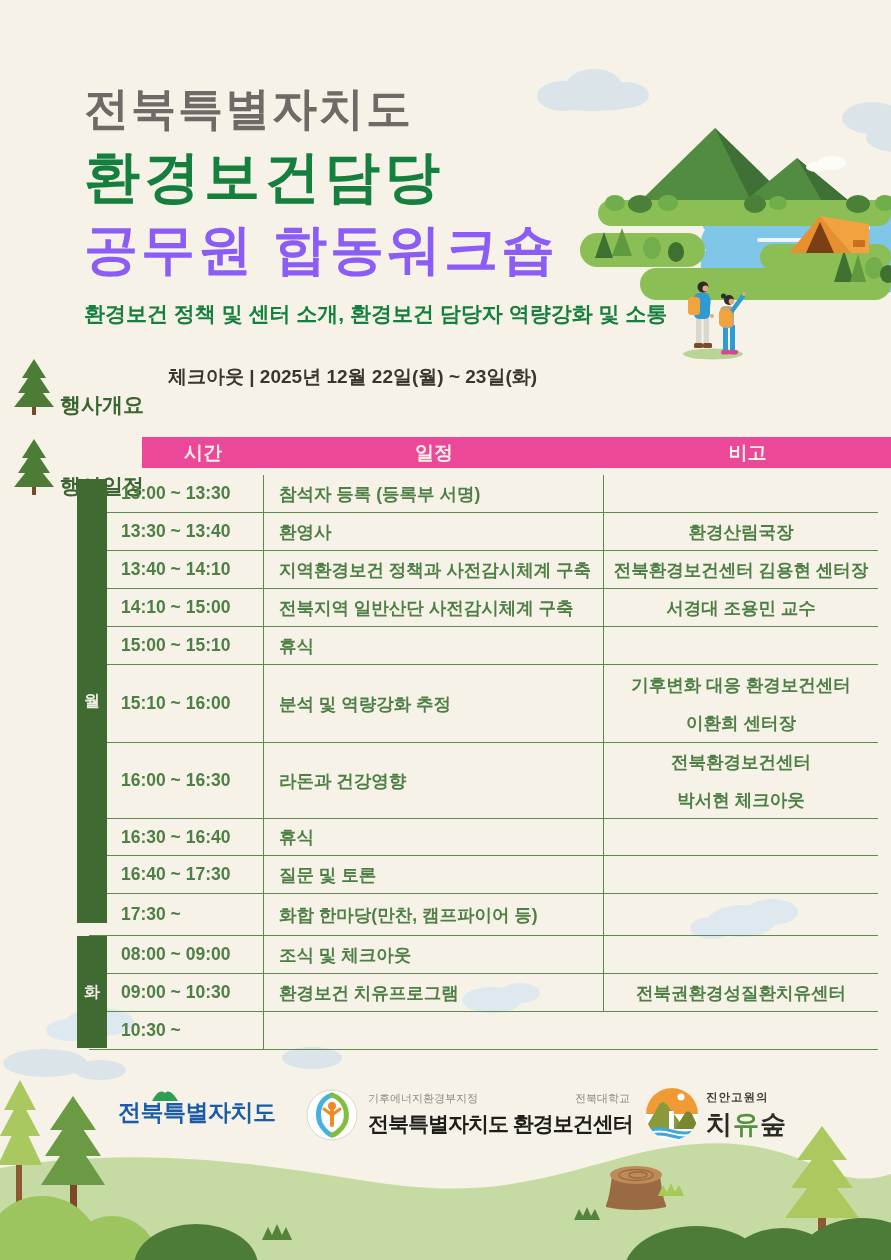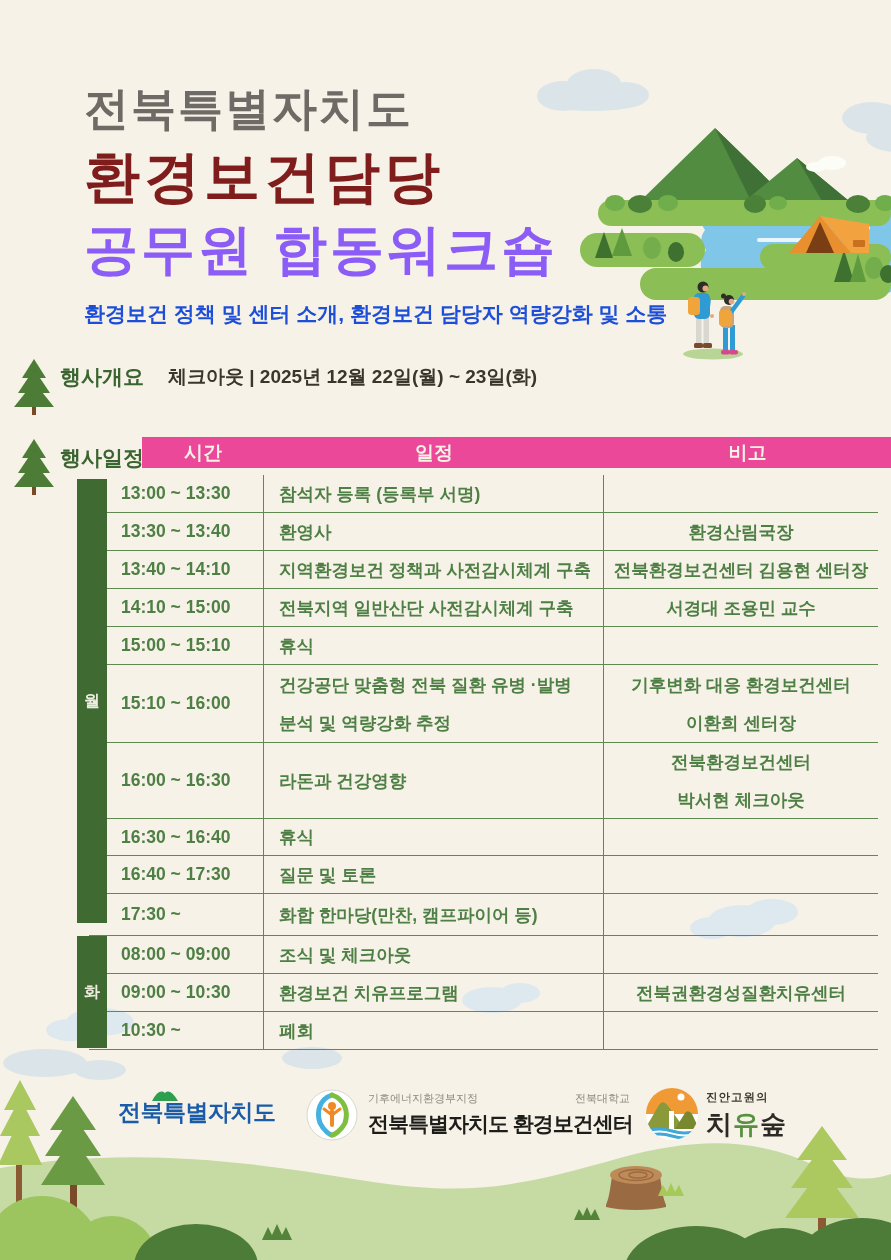--- a/index.html
+++ b/index.html
@@ -5,27 +5,27 @@
   html,body{margin:0;padding:0;background:#ffffff;}
   .poster{
     position:relative;width:891px;height:1260px;overflow:hidden;
     background:#F7F2E7;font-family:"Liberation Sans",sans-serif;
   }
   .bg{position:absolute;left:0;top:0;width:891px;height:1260px;}
 
   
   .title-block{position:absolute;left:84px;top:80px;}
   .title-1{font-size:45px;font-weight:800;color:#6E6A65;letter-spacing:2px;line-height:58px;}
-  .title-2{font-size:56px;font-weight:900;color:#7f1d1d;letter-spacing:4px;line-height:70px;margin-top:4px;}
+  .title-2{font-size:56px;font-weight:900;color:#15803d;letter-spacing:4px;line-height:70px;margin-top:4px;}
   .title-3{font-size:54px;font-weight:700;color:#8b5cf6;letter-spacing:3px;line-height:70px;margin-top:2px;}
-  .subtitle{font-size:21px;font-weight:700;color:#1d4ed8;margin-top:16px;letter-spacing:0px;}
+  .subtitle{font-size:21px;font-weight:700;color:#15803d;margin-top:16px;letter-spacing:0px;}
 
   
   .tree-icon{position:absolute;width:40px;height:58px;}
-  .section-label{position:absolute;font-size:21px;font-weight:800;color:#3A6531;}
+  .section-label{position:absolute;font-size:21px;font-weight:800;color:#3A6531;margin-top:28px;}
   .overview-lines{position:absolute;left:168px;top:361px;font-size:19px;font-weight:700;color:#3A362E;line-height:31px;}
 
   
   .thead{position:absolute;left:142px;top:437px;width:749px;height:31px;display:flex;background:#ec4899;}
   .thead div{color:#F4F1E5;font-size:19px;font-weight:700;line-height:31px;text-align:center;}
   .th-time{width:122px;}
   .th-event{width:340px;}
   .th-note{width:287px;}
 
   .ttable{position:absolute;left:89px;top:475px;width:789px;}
@@ -284,21 +284,20 @@
       <div class="cell c-event">
           <div class="ln">휴식</div>
         </div>
       <div class="cell c-note">
           <div class="ln"></div>
         </div>
     </div>
     <div class="trow h78">
       <div class="cell c-time">15:10 ~ 16:00</div>
       <div class="cell c-event">
-        <div class="ln">건강공단 맞춤형 전북 질환 유병 ·발병</div>
         <div class="ln">분석 및 역량강화 추정</div>
       </div>
       <div class="cell c-note">
         <div class="ln">기후변화 대응 환경보건센터</div>
         <div class="ln">이환희 센터장</div>
       </div>
     </div>
     <div class="trow h76">
       <div class="cell c-time">16:00 ~ 16:30</div>
       <div class="cell c-event">
@@ -349,23 +348,20 @@
       <div class="cell c-time">09:00 ~ 10:30</div>
       <div class="cell c-event">
           <div class="ln">환경보건 치유프로그램</div>
         </div>
       <div class="cell c-note">
           <div class="ln">전북권환경성질환치유센터</div>
         </div>
     </div>
     <div class="trow h38">
       <div class="cell c-time">10:30 ~</div>
-      <div class="cell c-event">
-          <div class="ln">폐회</div>
-        </div>
       <div class="cell c-note">
           <div class="ln"></div>
         </div>
     </div>
   </div>
 
   <div class="daybar daybar-mon">월</div>
   <div class="daybar daybar-tue">화</div>
 
   <svg class="logo1-mark" width="26" height="13" viewBox="0 0 26 13">

